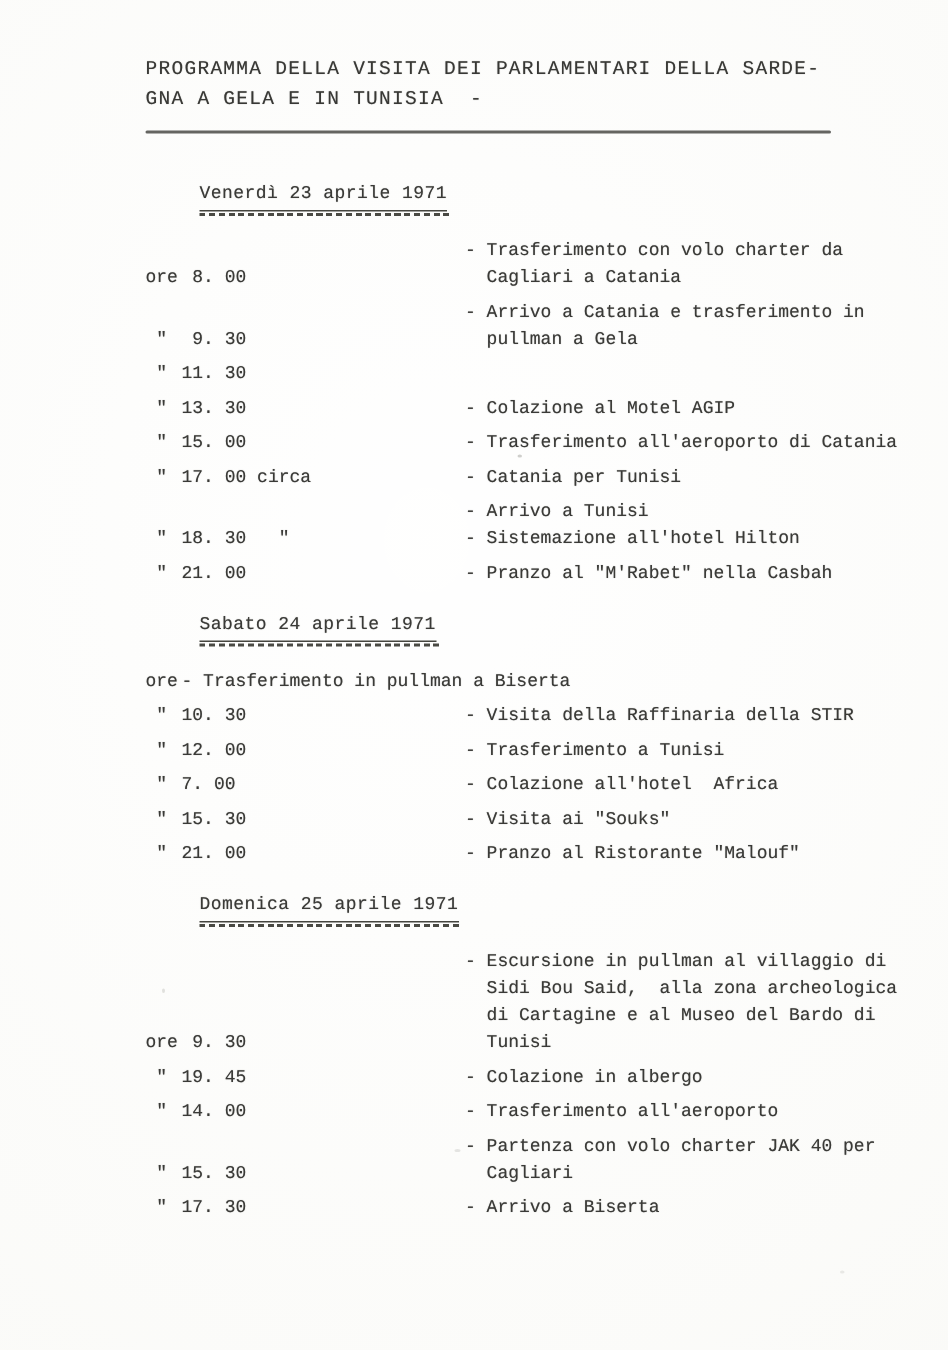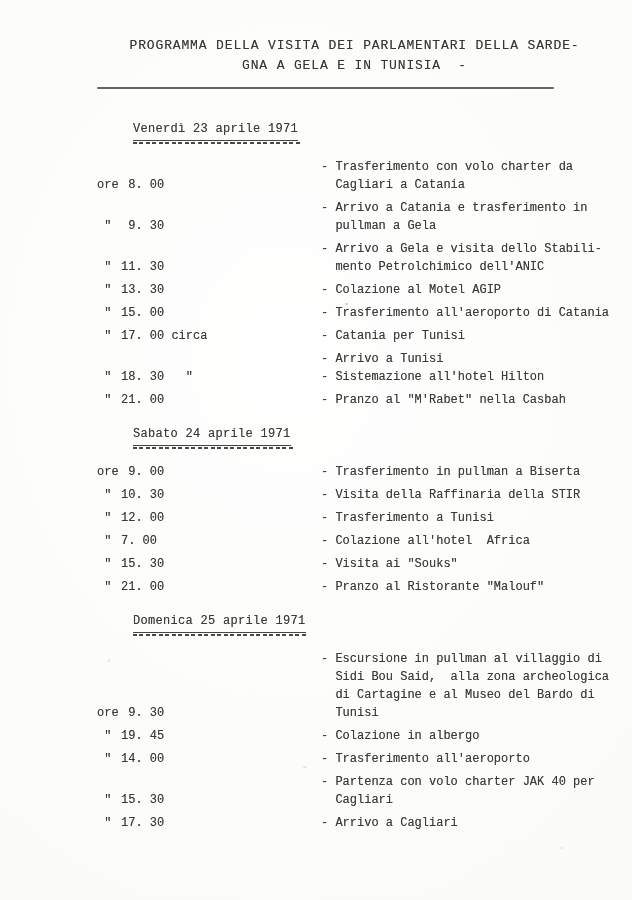--- a/index.html
+++ b/index.html
@@ -29,21 +29,20 @@
     top: 36px;
     width: 515px;
   }
   .doc-title {
     font-size: 13px;
     line-height: 20px;
     letter-spacing: 0.85px;
     white-space: pre;
     color: #38383500;
     color: #383835;
-    text-align: center;
   }
   .rule {
     margin-top: 11px;
     height: 2px;
     width: 457px;
     background: linear-gradient(90deg,
       #9a9a94 0%, #84847e 12%, #6b6b65 22%, #56565０ 30%,
       #4a4a45 40%, #3a3a35 55%, #333330 75%, #3c3c37 92%, #55554f 100%);
     background-color: #4a4a45;
     border-radius: 1px;
@@ -86,21 +85,20 @@
     white-space: pre;
   }
   .c-time {
     flex: none;
     width: 189px;
     white-space: pre;
   }
   .c-desc {
     flex: none;
     white-space: pre;
-    margin-left: 11px;
   }
   .speck {
     position: absolute;
     border-radius: 50%;
     background: rgba(120,120,112,0.35);
     pointer-events: none;
   }
   .speck.s1 { left: 345px; top: 303px; width: 3px; height: 2px; }
   .speck.s2 { left: 108px; top: 659px; width: 2px; height: 3px; opacity: 0.6; }
   .speck.s3 { left: 303px; top: 766px; width: 4px; height: 2px; opacity: 0.5; }
@@ -124,22 +122,20 @@
             </div>
             <div class="row">
               <span class="c-label"> "</span>
               <span class="c-time"> 9. 30</span>
               <span class="c-desc">- Arrivo a Catania e trasferimento in
   pullman a Gela</span>
             </div>
             <div class="row">
               <span class="c-label"> "</span>
               <span class="c-time">11. 30</span>
-              <span class="c-desc">- Arrivo a Gela e visita dello Stabili-
-  mento Petrolchimico dell'ANIC</span>
             </div>
             <div class="row">
               <span class="c-label"> "</span>
               <span class="c-time">13. 30</span>
               <span class="c-desc">- Colazione al Motel AGIP</span>
             </div>
             <div class="row">
               <span class="c-label"> "</span>
               <span class="c-time">15. 00</span>
               <span class="c-desc">- Trasferimento all'aeroporto di Catania</span>
@@ -157,21 +153,20 @@
             </div>
             <div class="row">
               <span class="c-label"> "</span>
               <span class="c-time">21. 00</span>
               <span class="c-desc">- Pranzo al "M'Rabet" nella Casbah</span>
             </div>
           </div></section>
         <section class="day-section"><div class="day-heading">Sabato 24 aprile 1971</div><div class="rows">
             <div class="row">
               <span class="c-label">ore</span>
-              <span class="c-time"> 9. 00</span>
               <span class="c-desc">- Trasferimento in pullman a Biserta</span>
             </div>
             <div class="row">
               <span class="c-label"> "</span>
               <span class="c-time">10. 30</span>
               <span class="c-desc">- Visita della Raffinaria della STIR</span>
             </div>
             <div class="row">
               <span class="c-label"> "</span>
               <span class="c-time">12. 00</span>
@@ -214,21 +209,21 @@
             </div>
             <div class="row">
               <span class="c-label"> "</span>
               <span class="c-time">15. 30</span>
               <span class="c-desc">- Partenza con volo charter JAK 40 per
   Cagliari</span>
             </div>
             <div class="row">
               <span class="c-label"> "</span>
               <span class="c-time">17. 30</span>
-              <span class="c-desc">- Arrivo a Cagliari</span>
+              <span class="c-desc">- Arrivo a Biserta</span>
             </div>
           </div></section>
       </main>
   </div>
   <span class="speck s1"></span>
   <span class="speck s2"></span>
   <span class="speck s3"></span>
   <span class="speck s4"></span>
 </div>
 

